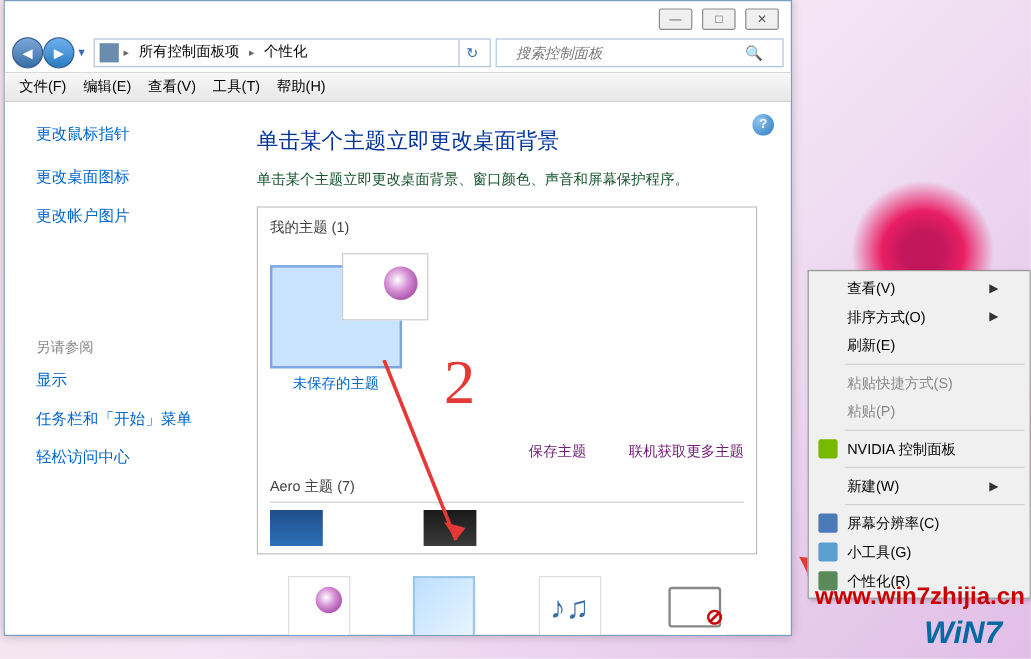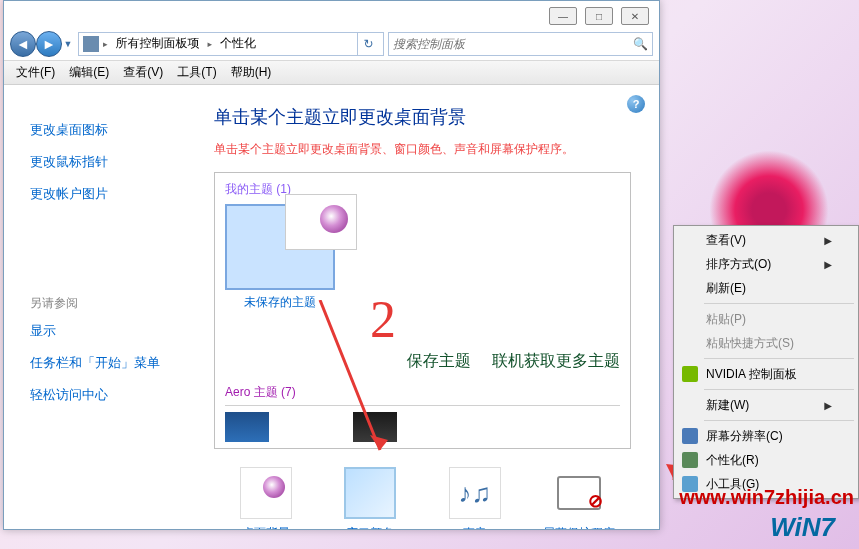--- a/index.html
+++ b/index.html
@@ -14,43 +14,43 @@
 .nav-row{height:34px;margin-top:26px;display:flex;align-items:center;padding:0 6px;gap:4px;border-bottom:1px solid #d9d9d9}
 .nav-btns{display:flex}
 .nav-circle{width:26px;height:26px;border-radius:50%;background:linear-gradient(#7aa7d8,#3a6ea5);border:1px solid #2b5a8e;display:flex;align-items:center;justify-content:center;color:#fff;font-size:14px}
 .nav-circle.fwd{background:linear-gradient(#6cb1f0,#2d7bc0)}
 .nav-dd{width:12px;height:26px;display:flex;align-items:center;justify-content:center;color:#3a6ea5;font-size:9px}
 .breadcrumb{flex:1;height:24px;border:1px solid #b0c4de;background:#fff;display:flex;align-items:center;padding:0 4px;gap:4px}
 .bc-icon{width:16px;height:16px;background:#6a8caf;display:inline-block}
 .bc-part{padding:0 4px;color:#000}
 .bc-sep{color:#666;font-size:9px}
 .bc-refresh{width:22px;height:22px;border-left:1px solid #b0c4de;display:flex;align-items:center;justify-content:center;color:#3a6ea5;margin-left:auto}
-.search{width:265px;height:24px;border:1px solid #b0c4de;display:flex;align-items:center;padding:0 4px}
+.search{width:240px;height:24px;border:1px solid #b0c4de;display:flex;align-items:center;padding:0 16px}
 .search input{border:none;outline:none;flex:1;color:#888;font-style:italic;font-size:12px}
 .search-icon{color:#3a6ea5}
 .menubar{height:24px;background:linear-gradient(#f7f7f7,#e8e8e8);border-bottom:1px solid #d0d0d0;display:flex;align-items:center;padding:0 6px;gap:2px}
 .menu-item{padding:16px 6px;color:#000}
 .body-row{display:flex;height:calc(100% - 84px)}
 .sidebar{width:200px;padding:18px 10px 10px 26px;position:relative}
 .sidebar a{display:block;color:#0066cc;text-decoration:none;margin-bottom:14px;font-size:13px}
 .sidebar .see-also{color:#888;margin-top:92px;margin-bottom:10px;font-size:12px}
 .main{flex:1;padding:20px 28px 10px 10px;overflow:hidden;position:relative}
 .help-icon{position:absolute;right:14px;top:10px;width:18px;height:18px;border-radius:50%;background:radial-gradient(circle at 30% 30%,#8fc5f0,#2d7bc0);color:#fff;display:flex;align-items:center;justify-content:center;font-size:11px;font-weight:bold}
 h1{font-size:18px;color:#003399;font-weight:normal;margin-bottom:12px}
-.desc{font-size:12px;color:#ef4444;margin-bottom:14px}
+.desc{font-size:12px;color:#14532d;margin-bottom:14px}
 .themes-box{border:1px solid #c0c0c0;padding:8px 10px 6px;background:#fff}
-.themes-label{font-size:12px;color:#8b5cf6;margin-bottom:6px}
+.themes-label{font-size:12px;color:#404040;margin-bottom:23px}
 .theme-item{display:inline-block;text-align:center}
 .theme-thumb{width:110px;height:86px;border:2px solid #7aa7e0;background:#c9e3ff;position:relative;margin:0 auto 4px}
 .theme-thumb .wp{position:absolute;right:-24px;top:-12px;width:72px;height:56px;border:1px solid #ccc;background:#fff}
 .theme-thumb .wp::after{content:"";position:absolute;right:8px;top:10px;width:28px;height:28px;border-radius:50%;background:radial-gradient(circle at 40% 40%,#fff 0%,#d48fd4 40%,#b05bb0 70%)}
 .theme-name{font-size:12px;color:#0066cc}
 .theme-actions{text-align:right;margin-top:40px}
-.theme-actions a{color:#14532d;text-decoration:none;margin-left:18px;font-size:16px}
-.aero-label{color:#a21caf;margin-top:12px;font-size:12px;border-bottom:1px solid #d0d0d0;padding-bottom:4px}
+.theme-actions a{color:#701a75;text-decoration:none;margin-left:32px;font-size:12px}
+.aero-label{color:#404040;margin-top:12px;font-size:12px;border-bottom:1px solid #d0d0d0;padding-bottom:4px}
 .aero-strip{height:30px;margin-top:6px;display:flex;gap:84px}
 .aero-t{width:44px;height:30px;background:linear-gradient(#1e4f8a,#2d6fb8)}
 .aero-t2{background:linear-gradient(#1a1a1a,#3a3a3a)}
 .bottom-row{display:flex;justify-content:space-between;margin-top:18px;padding:0 2px}
 .bot-item{text-align:center;width:100px}
 .bot-ico{width:52px;height:52px;margin:0 auto 6px;border:1px solid #ddd;background:#fff;position:relative;display:flex;align-items:center;justify-content:center}
 .bot-ico.wallpaper::after{content:"";position:absolute;right:6px;top:8px;width:22px;height:22px;border-radius:50%;background:radial-gradient(circle at 40% 40%,#fff 0%,#d48fd4 40%,#b05bb0 70%)}
 .bot-ico.color{background:linear-gradient(135deg,#bde0ff,#e8f4ff);border:2px solid #9cc7e8}
 .bot-ico.sound{font-size:26px;color:#3a6ea5}
 .bot-ico.saver{border:none}
@@ -109,22 +109,22 @@
   <div class="menubar">
     <span class="menu-item">文件(F)</span>
     <span class="menu-item">编辑(E)</span>
     <span class="menu-item">查看(V)</span>
     <span class="menu-item">工具(T)</span>
     <span class="menu-item">帮助(H)</span>
   </div>
 
   <div class="body-row">
     <div class="sidebar">
+      <a>更改鼠标指针</a>
       <a style="margin-top:18px">更改桌面图标</a>
-      <a>更改鼠标指针</a>
       <a>更改帐户图片</a>
       <div class="see-also">另请参阅</div>
       <a>显示</a>
       <a>任务栏和「开始」菜单</a>
       <a>轻松访问中心</a>
     </div>
 
     <div class="main">
       <div class="help-icon">?</div>
       <h1>单击某个主题立即更改桌面背景</h1>
@@ -194,44 +194,44 @@
     </div>
   <div class="row">
       <span>排序方式(O)</span>
       <span class="arrow">▶</span>
     </div>
   <div class="row">
       <span>刷新(E)</span>
     </div>
   <div class="sep"></div>
   <div class="row disabled">
+      <span>粘贴快捷方式(S)</span>
+    </div>
+  <div class="row disabled">
       <span>粘贴(P)</span>
-    </div>
-  <div class="row disabled">
-      <span>粘贴快捷方式(S)</span>
     </div>
   <div class="sep"></div>
   <div class="row">
       <span class="ico nv"></span>
       <span>NVIDIA 控制面板</span>
     </div>
   <div class="sep"></div>
   <div class="row">
       <span>新建(W)</span>
       <span class="arrow">▶</span>
     </div>
   <div class="sep"></div>
   <div class="row">
       <span class="ico res"></span>
       <span>屏幕分辨率(C)</span>
     </div>
   <div class="row">
+      <span class="ico gadget"></span>
+      <span>小工具(G)</span>
+    </div>
+  <div class="row">
       <span class="ico"></span>
       <span>个性化(R)</span>
     </div>
-  <div class="row">
-      <span class="ico gadget"></span>
-      <span>小工具(G)</span>
-    </div>
 </div>
 
 <div class="watermark">www.win7zhijia.cn</div>
 <div class="logo7">WiN7</div>
 
 </body></html>

